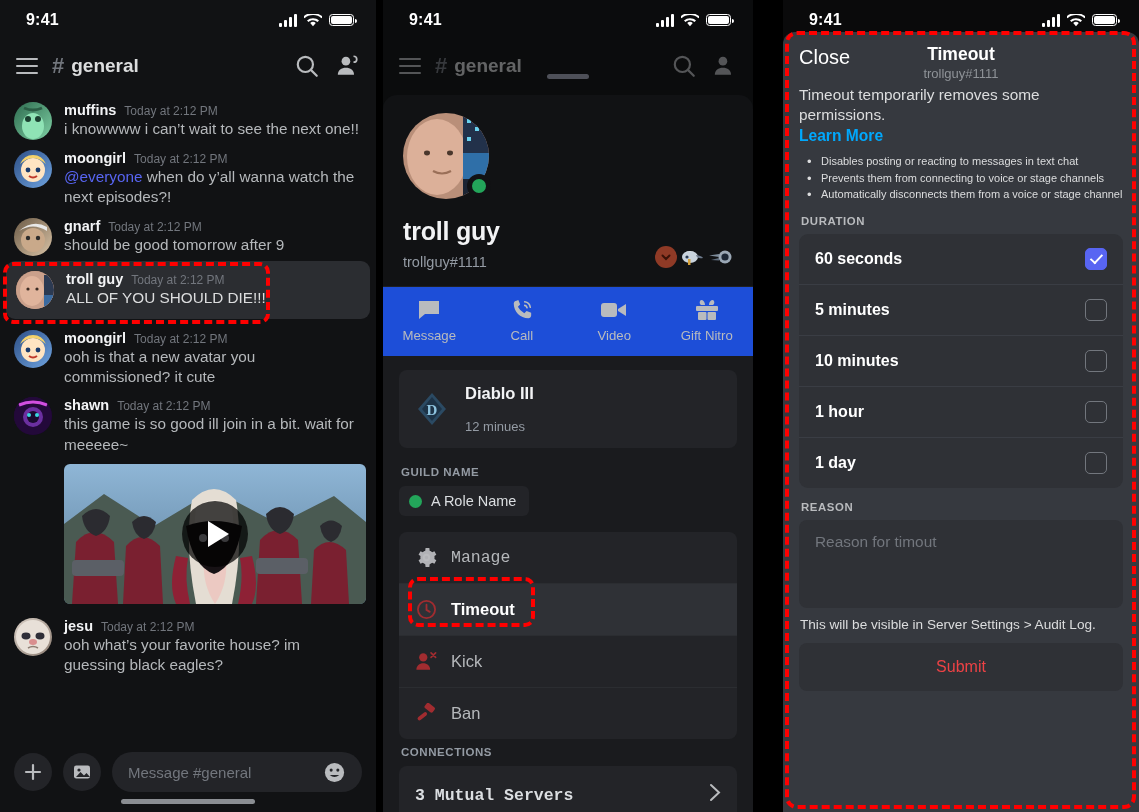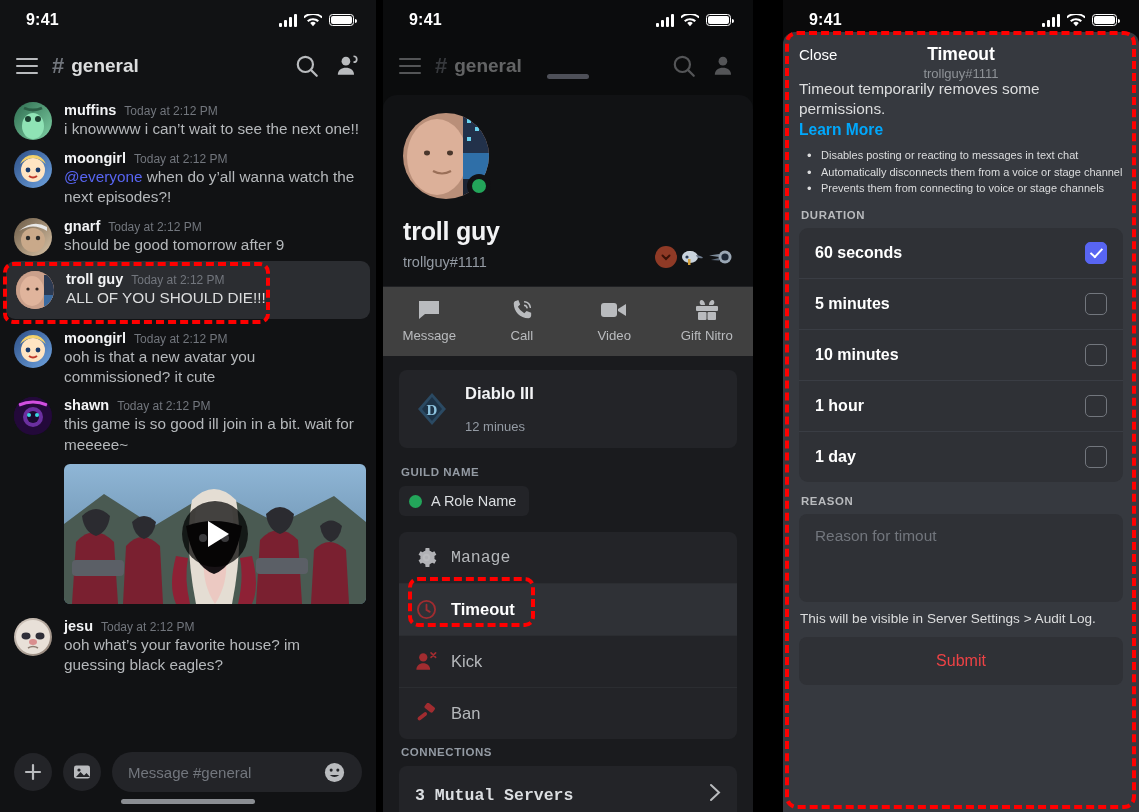--- a/index.html
+++ b/index.html
@@ -94,21 +94,21 @@
   .dot-online { position:absolute; right: -2px; bottom: 1px; width: 24px; height:24px;
                 border-radius:50%; background:#23a55a; border: 5px solid #111214; }
   .prof-name { color:#f2f3f5; font-size: 25px; font-weight:800; margin-top: 18px;
                letter-spacing:-.2px;}
   .prof-row { display:flex; align-items:flex-end; justify-content:space-between; }
   .prof-tag { color:#949ba4; font-size: 14.5px; margin-top: 2px; }
   .badges { display:flex; align-items:center; gap: 4px; margin-bottom: 2px; }
   .badge { width: 22px; height:22px; border-radius:50%; display:flex;
            align-items:center; justify-content:center; font-size:11px; }
 
-  .actions { display:flex; border-top:1px solid #1f2023; background:#404040; }
+  .actions { display:flex; border-top:1px solid #1f2023; background:#1d4ed8; }
   .act { flex:1; padding: 12px 0 13px 0; display:flex; flex-direction:column;
          align-items:center; gap: 7px; }
   .act-ico { color:#b9bbbe; height: 22px; display:flex; align-items:center;}
   .act-lbl { color:#b9bbbe; font-size: 13.2px; }
 
   .p2-scroll { background:#1a1b1e; padding: 14px 16px 0 16px; }
   .sec-lbl { color:#949ba4; font-size: 11.5px; font-weight:700; letter-spacing:.55px;
              margin: 4px 0 8px 2px; }
   .card { background:#232428; border-radius: 8px; overflow:hidden; }
   .game { display:flex; align-items:center; gap: 16px; padding: 14px 16px; }
@@ -130,21 +130,21 @@
   .mrow.sel { background:#2f3136; }
   .mrow.sel .mrow-lbl { color:#fff; font-weight:700; }
   .chev { margin-left:auto; color:#b9bbbe; font-size:18px; }
 
   
   #panel3 { left: 783px; width: 356px; background: #0a0a0b; }
   .modal { position:absolute; left:0; right:0; top: 32px; bottom: 0;
            background:#36393f; border-radius: 12px 12px 0 0; overflow:hidden; }
   .m-head { display:flex; align-items:flex-start; padding: 14px 16px 12px 16px;
             position:relative; }
-  .m-close { color:#fff; font-size: 15px; font-weight:400; }
+  .m-close { color:#fff; font-size: 20px; font-weight:400; }
   .m-titles { position:absolute; left:0; right:0; text-align:center;
               pointer-events:none; top: 12px;}
   .m-title { color:#fff; font-size: 17.5px; font-weight:800; }
   .m-sub { color:#8e9297; font-size: 13px; margin-top: 1px; }
   .m-body { padding: 4px 16px 0 16px; }
   .m-desc { color:#dcddde; font-size: 15.4px; line-height:1.3; }
   .m-link { color:#00a8fc; font-size: 15.6px; font-weight:700; display:block;
             margin-top: 2px; }
   .bullets { margin: 9px 0 0 0; padding-left: 6px; list-style:none; }
   .bullets li { color:#dcddde; font-size: 11px; line-height:1.32;
@@ -659,22 +659,22 @@
           <div class="m-sub">trollguy#1111</div>
         </div>
       </div>
 
       <div class="m-body">
         <div class="m-desc">Timeout temporarily removes some permissions.</div>
         <a class="m-link">Learn More</a>
 
         <ul class="bullets">
           <li>Disables posting or reacting to messages in text chat</li>
+          <li>Prevents them from connecting to voice or stage channels</li>
           <li>Automatically disconnects them from a voice or stage channel</li>
-          <li>Prevents them from connecting to voice or stage channels</li>
         </ul>
 
         <div class="m-seclbl">DURATION</div>
         <div class="m-card">
           <div class="opt">
             <div class="opt-lbl">60 seconds</div>
             <div class="cbox on"></div>
           </div>
           <div class="opt">
             <div class="opt-lbl">5 minutes</div>

